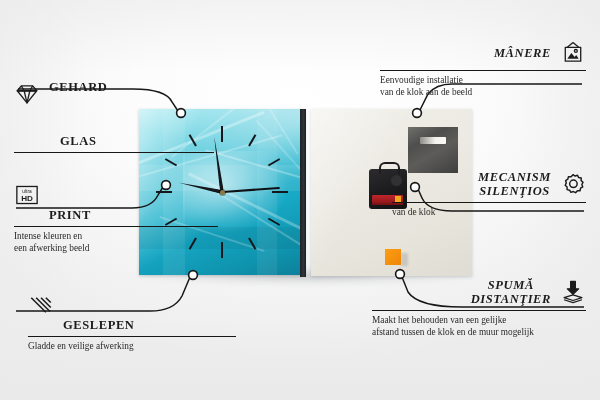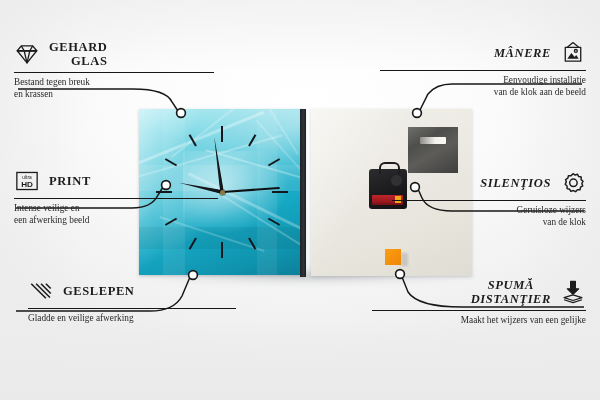--- a/index.html
+++ b/index.html
@@ -116,28 +116,28 @@
   .leader{position:absolute;left:0;top:0;width:600px;height:400px;pointer-events:none;}
 
   .callout{position:absolute;}
   .callout .head{display:flex;align-items:center;gap:9px;}
   .callout.right .head{flex-direction:row;justify-content:flex-end;}
   .ttl{
     font-family:"Liberation Serif", serif;
     font-size:12.5px;font-weight:700;letter-spacing:.6px;color:#1c1c1c;
     line-height:14px;text-transform:uppercase;
   }
-  .callout.left .ttl{text-align:right;}
+  .callout.left .ttl{text-align:center;margin-top:40px;}
   .callout.right .ttl{text-align:center;font-style:italic;}
   .rule{height:1.4px;background:#171717;margin:4px 0 4px 0;}
   .sub{
     font-family:"Liberation Serif", serif;
     font-size:9.3px;line-height:11.6px;color:#2a2a2a;
   }
-  .callout.right .sub{text-align:right;}
+  .callout.right .sub{text-align:left;}
   .ico{width:26px;height:26px;flex:0 0 26px;display:block;}
 
   
   #c-glass{left:14px;top:40px;width:200px;}
   #c-print{left:14px;top:168px;width:204px;}
   #c-edges{left:28px;top:278px;width:208px;}
   #c-handles{left:380px;top:40px;width:206px;}
   #c-mech{left:392px;top:170px;width:194px;}
   #c-spacer{left:372px;top:278px;width:214px;}
 </style>
@@ -240,40 +240,36 @@
           <path d="M9 6 L12.5 12 L16 27 L19.5 12 L23 6"></path>
           <path d="M4 12 L28 12"></path>
         </g>
       </svg>
       <div>
         <div class="ttl">GEHARD</div>
         <div class="ttl">GLAS</div>
       </div>
     </div>
     <div class="rule"></div>
-    <div class="sub">
-      <div>Bestand tegen breuk</div>
-      <div>en krassen</div>
-    </div>
   </div>
 
   <div class="callout left" id="c-print">
     <div class="head">
       <svg class="ico" viewBox="0 0 32 32">
         <rect x="3.5" y="5.5" width="25" height="21" fill="none" stroke="#1c1c1c" stroke-width="1.6"></rect>
         <text x="16" y="14" font-family="Liberation Sans, sans-serif" font-size="6" text-anchor="middle" fill="#1c1c1c">ultra</text>
         <text x="16" y="23.5" font-family="Liberation Sans, sans-serif" font-size="10" font-weight="bold" text-anchor="middle" fill="#1c1c1c">HD</text>
       </svg>
       <div>
         <div class="ttl">PRINT</div>
       </div>
     </div>
     <div class="rule"></div>
     <div class="sub">
-      <div>Intense veilige en</div>
+      <div>Intense kleuren en</div>
       <div>een afwerking beeld</div>
     </div>
   </div>
 
   <div class="callout left" id="c-edges">
     <div class="head">
       <svg class="ico" viewBox="0 0 32 32">
         <g stroke="#1c1c1c" stroke-width="1.9" stroke-linecap="butt">
           <path d="M4 7 L22 25"></path>
           <path d="M10 7 L27 24"></path>
@@ -309,32 +305,32 @@
     <div class="rule"></div>
     <div class="sub">
       <div>Eenvoudige installatie</div>
       <div>van de klok aan de beeld</div>
     </div>
   </div>
 
   <div class="callout right" id="c-mech">
     <div class="head">
       <div>
+        <div class="ttl">MECANISM</div>
         <div class="ttl">SILENŢIOS</div>
       </div>
       <svg class="ico" viewBox="0 0 32 32">
         <g fill="none" stroke="#1c1c1c" stroke-width="1.8" stroke-linejoin="round">
           <path d="M16 4.5 L18.6 6.2 L21.6 5.3 L23 8.1 L26.1 8.6 L26 11.8 L28.4 13.8 L26.9 16.6 L28 19.6 L25.3 21.2 L24.6 24.3 L21.4 24.4 L19.2 26.7 L16.4 25.3 L13.4 26.3 L11.8 23.6 L8.7 22.9 L8.7 19.7 L6.4 17.5 L7.8 14.7 L6.9 11.7 L9.6 10.1 L10.4 7 L13.6 7.1 Z"></path>
           <circle cx="16.5" cy="15.8" r="4.6"></circle>
         </g>
       </svg>
     </div>
     <div class="rule"></div>
     <div class="sub">
-      <div>Geruisloze wijzers</div>
       <div>van de klok</div>
     </div>
   </div>
 
   <div class="callout right" id="c-spacer">
     <div class="head">
       <div>
         <div class="ttl">SPUMĂ</div>
         <div class="ttl">DISTANŢIER</div>
       </div>
@@ -343,17 +339,18 @@
           <path d="M13 3 L19 3 L19 12 L23 12 L16 19 L9 12 L13 12 Z"></path>
         </g>
         <g fill="none" stroke="#1c1c1c" stroke-width="1.5" stroke-linejoin="round">
           <path d="M16 19.5 L27 23 L16 26.5 L5 23 Z"></path>
           <path d="M5 25.5 L16 29 L27 25.5"></path>
         </g>
       </svg>
     </div>
     <div class="rule"></div>
     <div class="sub">
-      <div>Maakt het wijzers van een gelijke</div>
+      <div>Maakt het behouden van een gelijke</div>
+      <div>afstand tussen de klok en de muur mogelijk</div>
     </div>
   </div>
 
 </div>
 
 </body></html>

